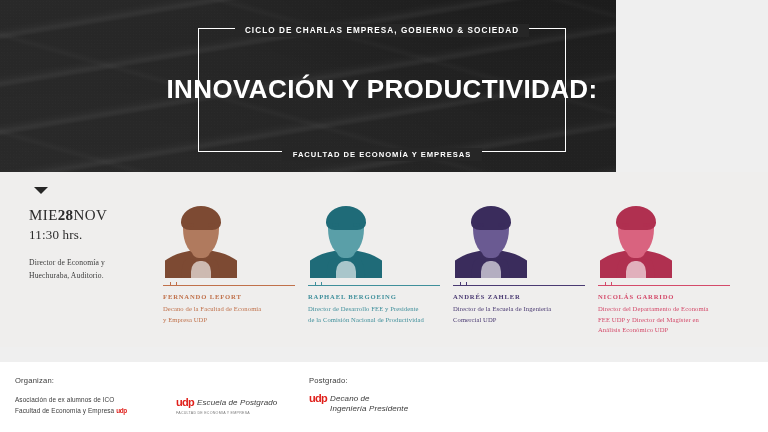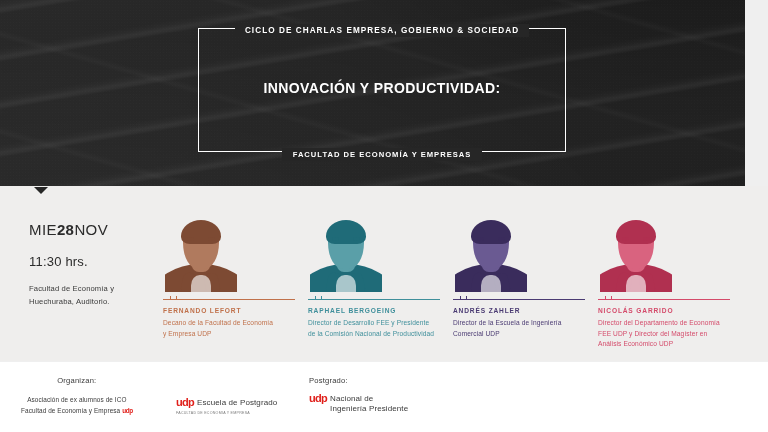--- a/index.html
+++ b/index.html
@@ -6,21 +6,21 @@
   html,body { width:768px; height:432px; }
   body {
     font-family:"Liberation Sans", sans-serif;
     background:#efefef;
     overflow:hidden;
     position:relative;
   }
 
   
   .header{
-    position:absolute; left:0; top:0; width:745px; height:187px;
+    position:absolute; left:0; top:0; width:616px; height:187px;
     background:#0c4a6e;
     overflow:hidden;
   }
   .hdr-texture{
     position:absolute; inset:-30px -10px;
     background:
       repeating-linear-gradient(-8deg,
         rgba(255,255,255,0.000) 0px,
         rgba(255,255,255,0.000) 14px,
         rgba(255,255,255,0.038) 16px,
@@ -97,54 +97,55 @@
 
   .title{
     position:absolute; left:198px; top:28px; width:368px; height:124px;
     display:flex; flex-direction:column;
     align-items:center; justify-content:center;
     z-index:3;
     padding-bottom:2px;
   }
   .title .ln{
     color:#ffffff;
-    font-size:14px;
+    font-size:26px;
     font-weight:bold;
     letter-spacing:0.4px;
     line-height:1.26;
     white-space:nowrap;
   }
 
   .notch{
     position:absolute; left:34px; top:187px;
     width:0; height:0;
     border-left:7px solid transparent;
     border-right:7px solid transparent;
     border-top:7px solid #262626;
     z-index:6;
   }
 
   
   .body{
-    position:absolute; left:0; top:186px; width:768px; height:175px;
+    position:absolute; left:0; top:172px; width:768px; height:175px;
     background:#efeeed;
+    font-family:Liberation Serif, serif;
   }
 
   .when{
     position:absolute; left:29px; top:35px; width:130px;
   }
   .when .date{
     font-size:15px; color:#2b2b2b; letter-spacing:0.4px;
     line-height:1.18; white-space:nowrap;
   }
   .when .date b{ font-weight:bold; }
   .when .date .thin{ font-weight:400; }
   .when .time{
     font-size:13px; color:#2b2b2b; font-weight:400;
-    margin-top:15px; letter-spacing:0.2px;
+    margin-top:2px; letter-spacing:0.2px;
   }
   .when .place{
     margin-top:13px;
     font-size:7.6px; color:#3a3a3a; line-height:1.75;
     letter-spacing:0.15px;
   }
 
   .speakers{
     position:absolute; left:163px; top:28px; right:8px; height:130px;
   }
@@ -256,20 +257,21 @@
   }
   .logo-row{ display:flex; align-items:flex-start; gap:3px; }
   .logo-row .mark{
     font-size:11px; font-weight:bold; color:#e0201b;
     letter-spacing:-0.7px; line-height:1;
     margin-top:-1px;
   }
   .logo-row .lbl2{
     font-size:8px; color:#3a3a3a; line-height:1.28;
     letter-spacing:0.1px;
+    font-style:italic;
   }
   .tiny{
     font-size:3.6px; color:#7a7a7a; letter-spacing:0.25px;
     margin-top:3px;
   }
 </style>
 </head>
 <body>
 
 <div class="header">
@@ -292,21 +294,21 @@
   </div>
 </div>
 <div class="notch"></div>
 
 <div class="body">
 
   <div class="when">
     <div class="date"><span class="thin">MIE</span><b>28</b><span class="thin">NOV</span></div>
     <div class="time">11:30 hrs.</div>
     <div class="place">
-      <div>Facultad de Economía y</div>
+      <div>Director de Economía y</div>
       <div>Huechuraba, Auditorio.</div>
     </div>
   </div>
 
   <div class="speakers">
 
     <div class="spk" id="spk0" style="left:0px;">
       <div class="photo">
         <div class="face">
           <div class="bg"></div>
@@ -413,37 +415,37 @@
         <div>FEE UDP y Director del Magíster en</div>
         <div>Análisis Económico UDP</div>
       </div>
     </div>
 
   </div>
 </div>
 
 <div class="footer">
 
-  <div class="fblk" style="left:21px;text-align:center;">
+  <div class="fblk" style="left:15px;">
     <div class="lbl">Organizan:</div>
     <div class="txt">
       <div>Asociación de ex alumnos de ICO</div>
       <div><span>Facultad de Economía y Empresa</span> <span class="udp">udp</span></div>
     </div>
   </div>
 
   <div class="fblk" style="left:176px; top:36px;">
     <div class="logo-row">
       <span class="mark">udp</span>
       <span class="lbl2">Escuela de Postgrado</span>
     </div>
     <div class="tiny">FACULTAD DE ECONOMÍA Y EMPRESA</div>
   </div>
 
   <div class="fblk" style="left:309px;">
     <div class="lbl">Postgrado:</div>
     <div class="logo-row" style="margin-top:9px;">
       <span class="mark">udp</span>
-      <span class="lbl2"><span>Nacional de</span><br><span>Ingeniería Presidente</span></span>
+      <span class="lbl2"><span>Decano de</span><br><span>Ingeniería Presidente</span></span>
     </div>
   </div>
 
 </div>
 
 </body></html>

